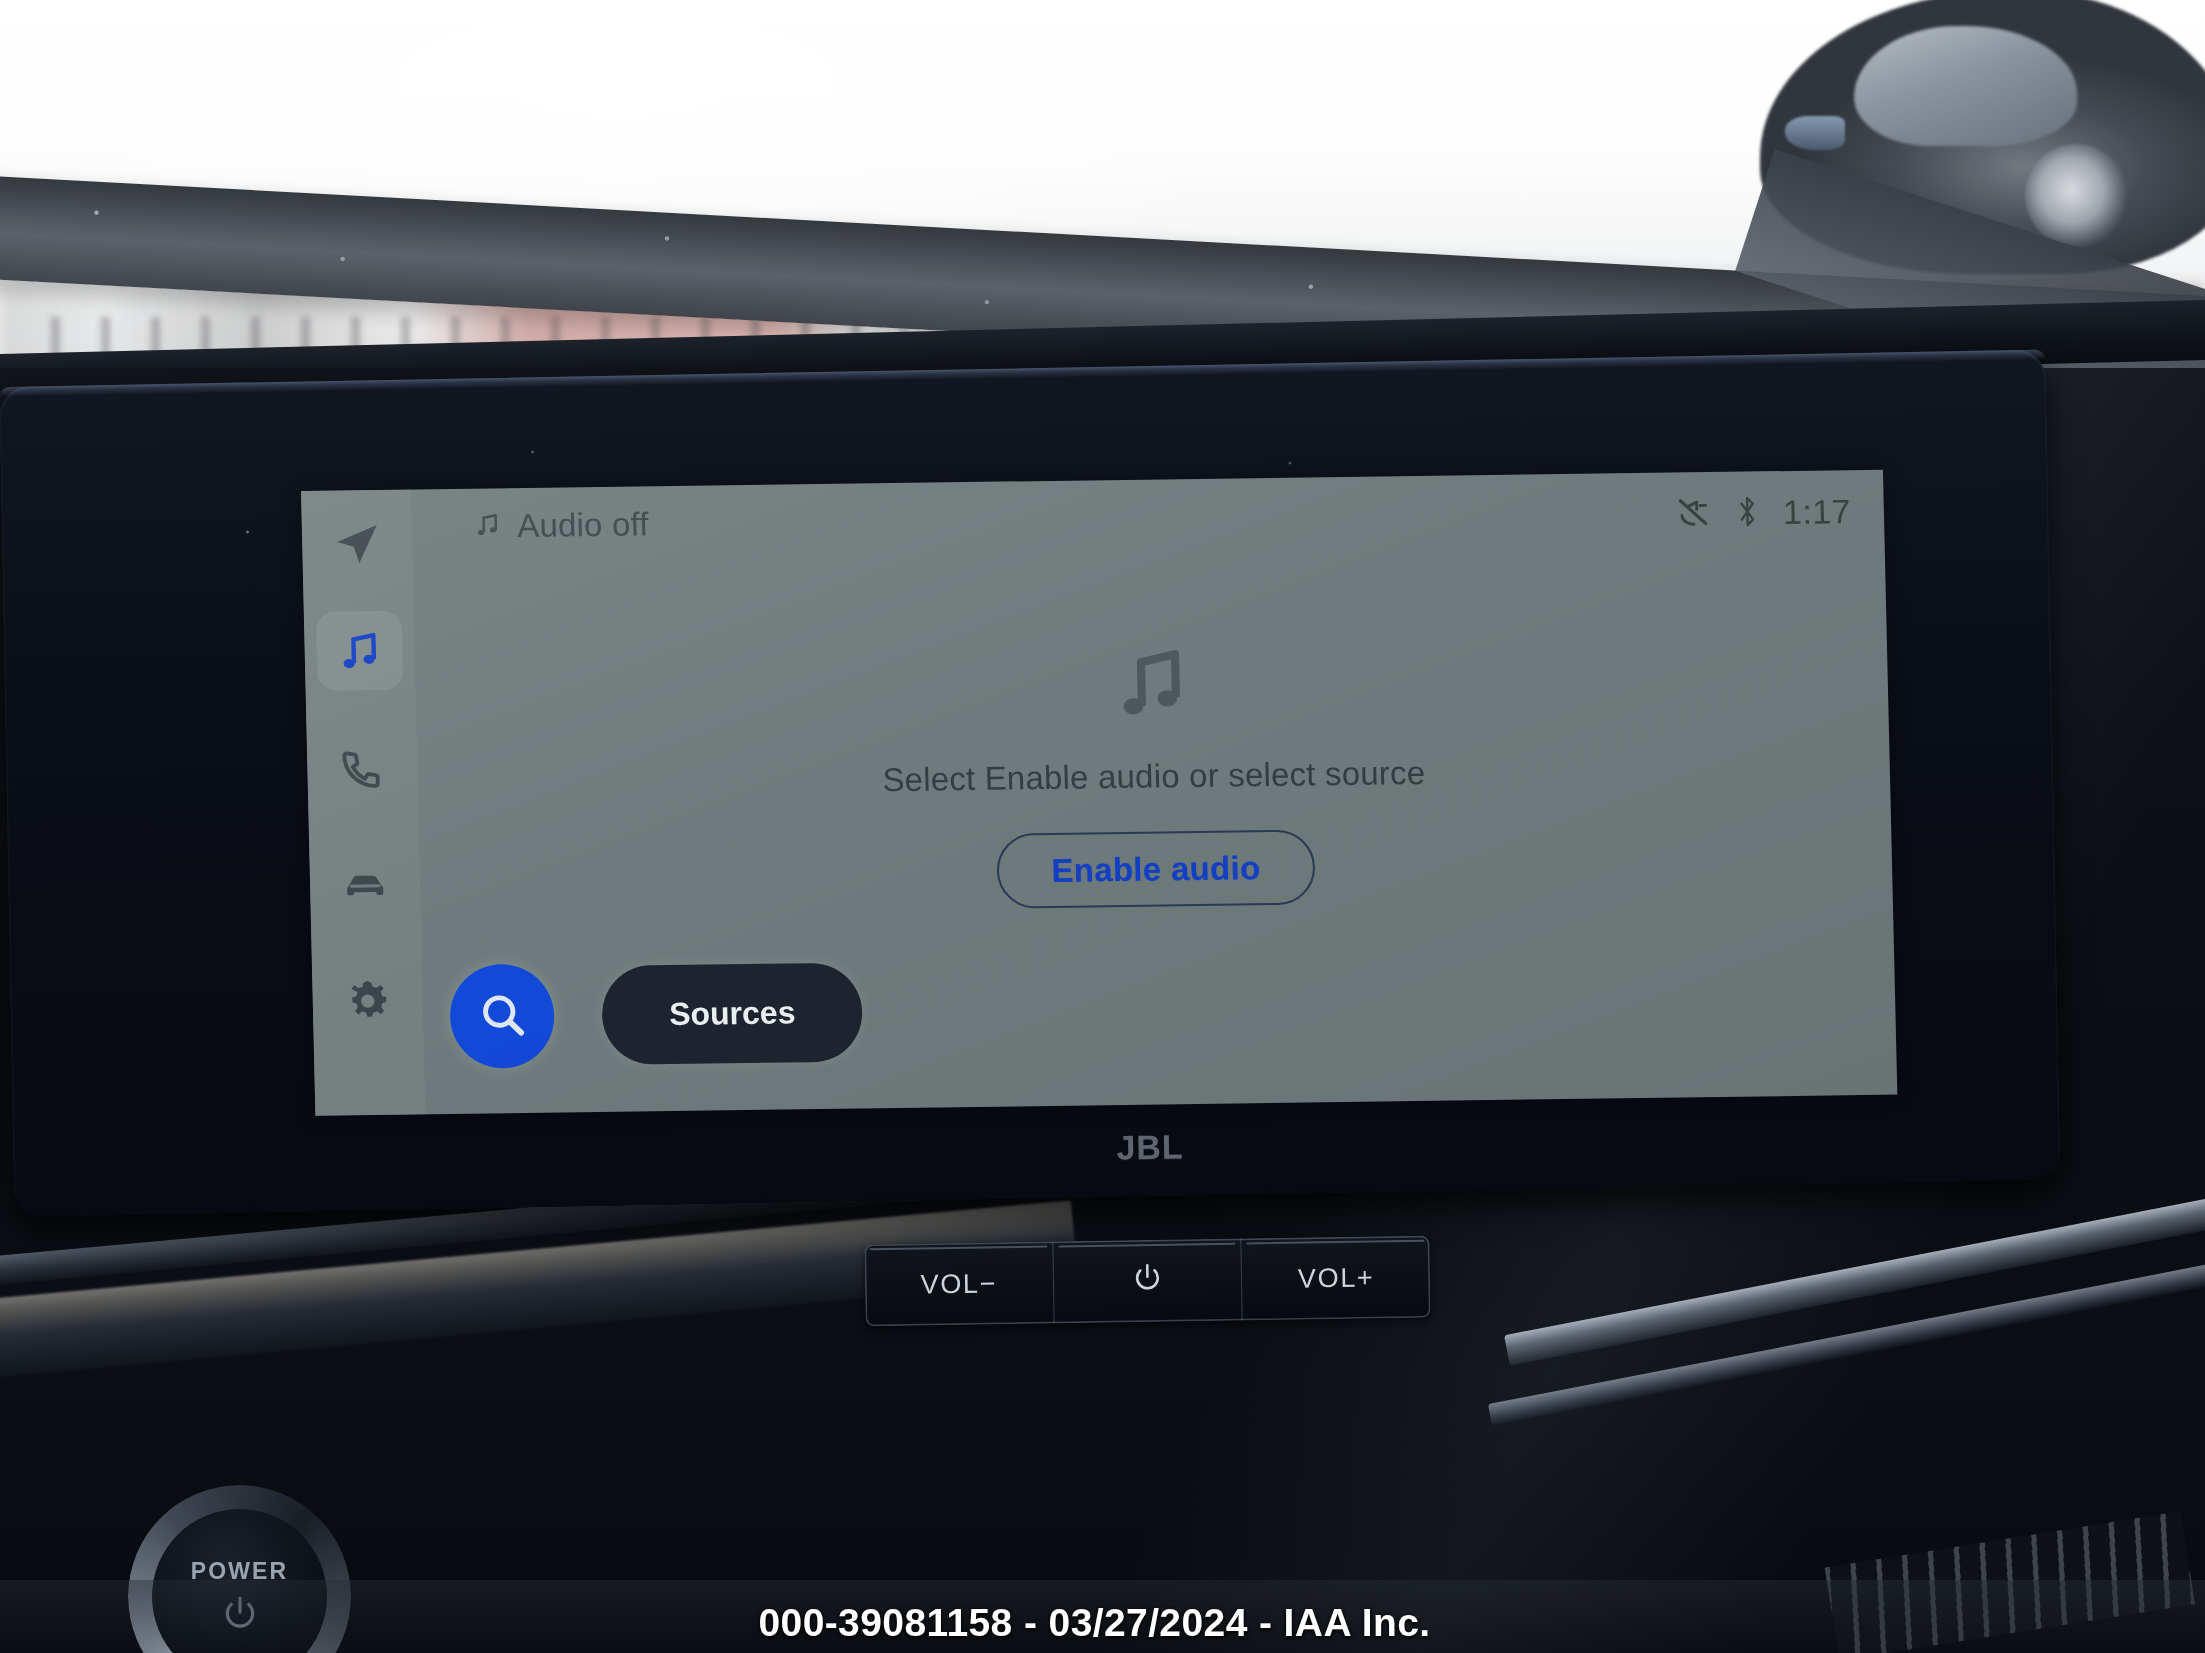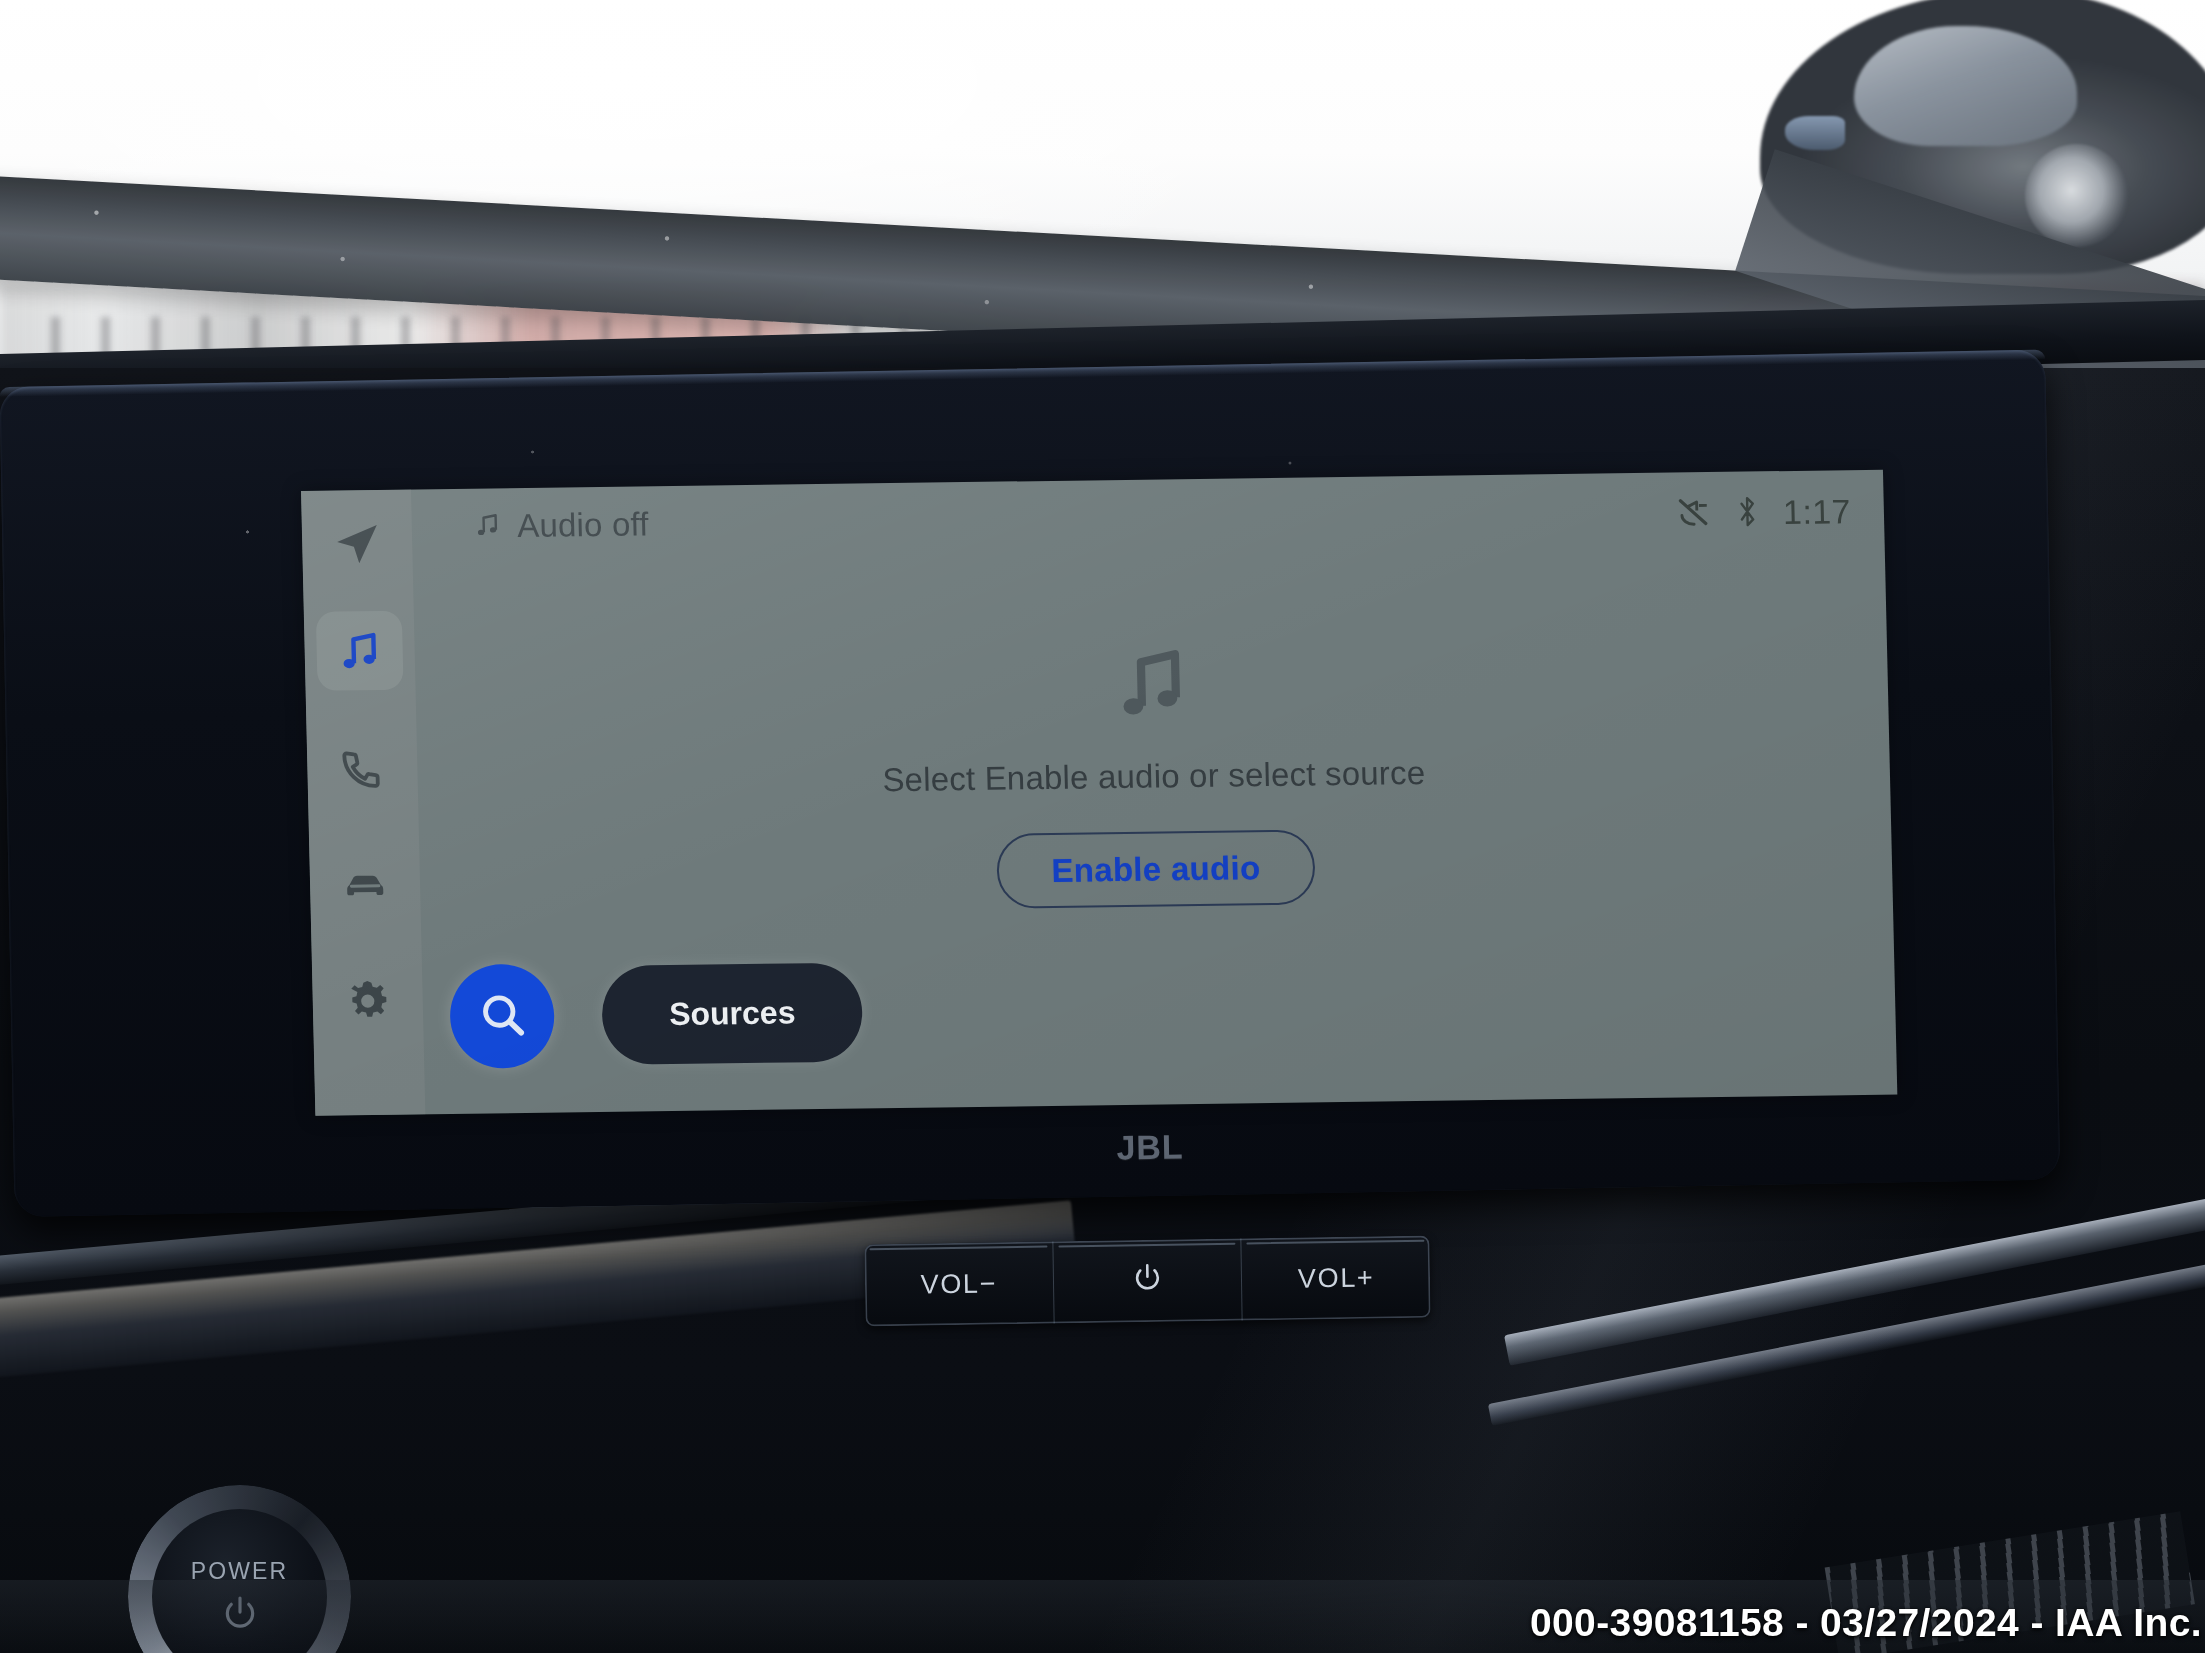--- a/index.html
+++ b/index.html
@@ -285,25 +285,25 @@
     background:conic-gradient(from 200deg, #dfe6ee 0deg, #9aa4b2 40deg, #454d59 120deg, #1b2028 200deg, #676f7c 300deg, #cbd3dc 360deg);
     mask: radial-gradient(circle, transparent 0 74px, #000 75px 100%);
     -webkit-mask: radial-gradient(circle, transparent 0 74px, #000 75px 100%);
     opacity:.92;
   }
   .power-face {
     position:absolute; left:24px; top:24px; right:24px; bottom:24px; border-radius:50%;
     background:radial-gradient(circle at 42% 30%, #1b212a 0%, #0d1118 55%, #070a0f 100%);
     display:flex; flex-direction:column; align-items:center; justify-content:center; gap:8.6px;
   }
-  .power-face .txt { color:#9aa4b1; font-size:23px; letter-spacing:2.1px; font-weight:400; }
+  .power-face .txt { color:#9aa4b1; font-size:23px; letter-spacing:2.1px; font-weight:700; }
 
   
   .watermark {
-    position:absolute; left:0; right:3px; bottom:8.6px; text-align:right;
+    position:absolute; left:0; right:16px; bottom:8.6px; text-align:center;
     color:#ffffff; font-size:39px; font-weight:700; letter-spacing:0.4px;
     text-shadow:0 1.7px 4.3px rgba(0,0,0,.9), 0 0 2.6px rgba(0,0,0,.8);
     font-family:"Liberation Sans", sans-serif;
   }
   .wm-band {
     position:absolute; left:0; right:0; bottom:0; height:74px;
     background:linear-gradient(180deg, rgba(40,46,54,.45), rgba(20,24,30,.2));
   }
 </style>
 </head>

